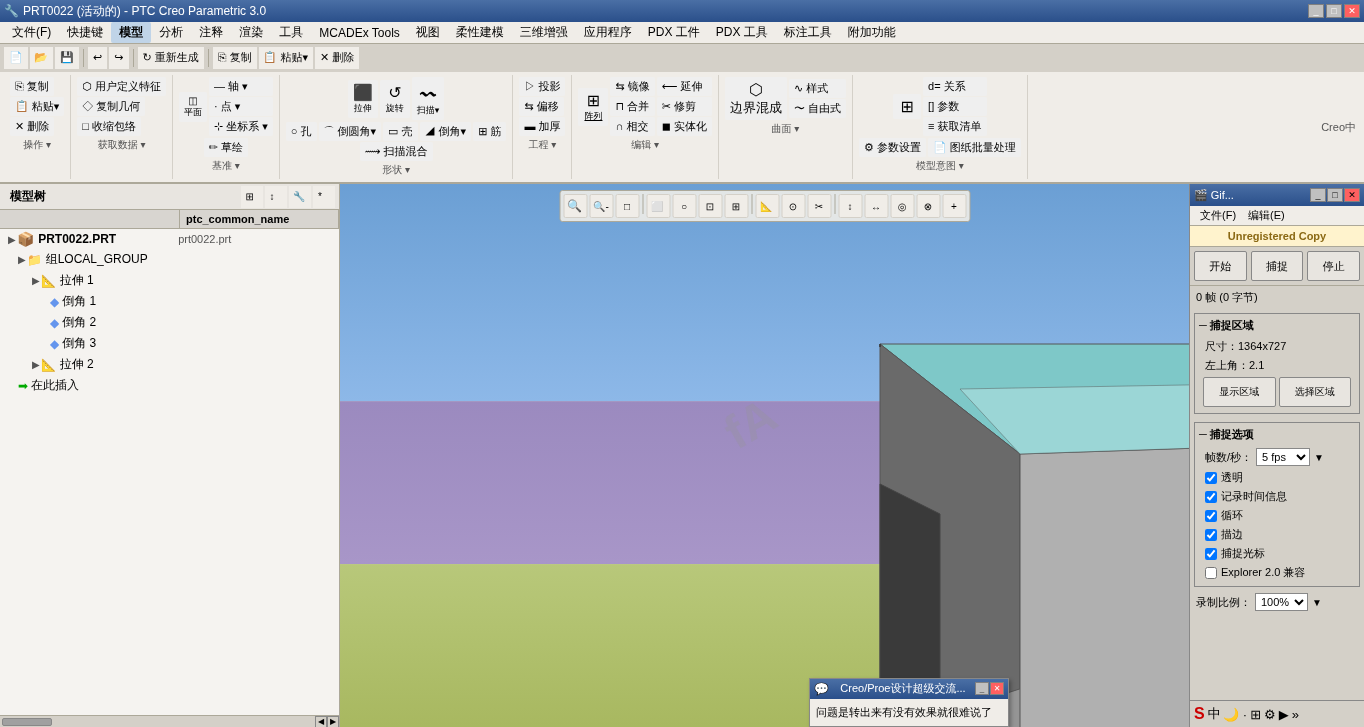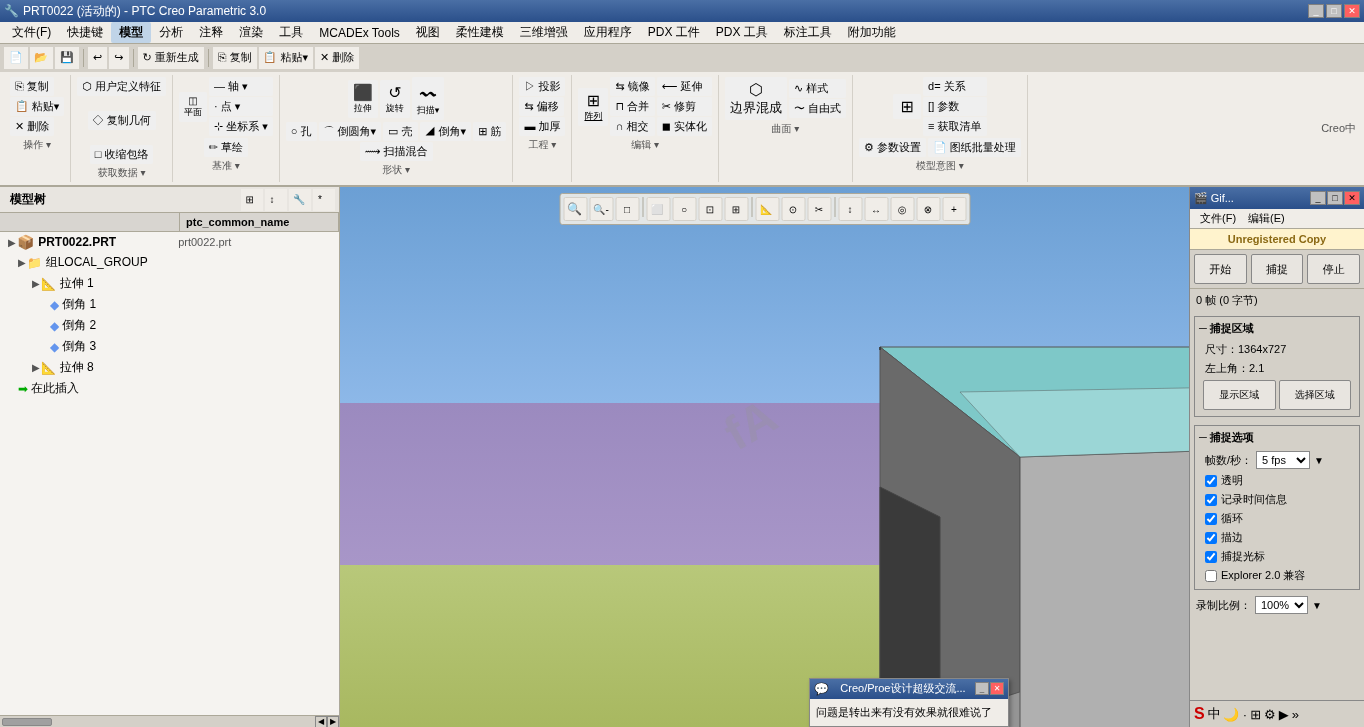--- a/index.html
+++ b/index.html
@@ -349,21 +349,21 @@
     <div class="ribbon-group">
       <div class="ribbon-btn-row" style="flex-direction:column;gap:1px;align-items:flex-start;">
         <button class="ribbon-btn-small">⎘ 复制</button>
         <button class="ribbon-btn-small">📋 粘贴▾</button>
         <button class="ribbon-btn-small">✕ 删除</button>
       </div>
       <div class="ribbon-group-label">操作 ▾</div>
     </div>
 
     <div class="ribbon-group">
-      <div class="ribbon-btn-row" style="flex-direction:column;gap:15px;align-items:center;">
+      <div class="ribbon-btn-row" style="flex-direction:column;gap:1px;align-items:flex-start;">
         <button class="ribbon-btn-small">⬡ 用户定义特征</button>
         <button class="ribbon-btn-small">◇ 复制几何</button>
         <button class="ribbon-btn-small">□ 收缩包络</button>
       </div>
       <div class="ribbon-group-label">获取数据 ▾</div>
     </div>
 
     <div class="ribbon-group">
       <div class="ribbon-btn-row" style="gap:2px;">
         <button class="ribbon-btn" style="min-width:28px;">
@@ -533,21 +533,21 @@
         <div class="tree-item">
           <span style="width:46px;display:inline-block;"></span>
           <span style="color:#6495ED;margin-right:3px;">◆</span>
           <span>倒角 3</span>
         </div>
 
         <div class="tree-item">
           <span style="width:28px;display:inline-block;"></span>
           <span class="tree-arrow">▶</span>
           <span style="font-size:12px;margin-right:3px;">📐</span>
-          <span>拉伸 8</span>
+          <span>拉伸 2</span>
         </div>
 
         <div class="tree-item">
           <span style="width:14px;display:inline-block;"></span>
           <span style="color:#00aa00;margin-right:3px;">➡</span>
           <span>在此插入</span>
         </div>
       </div>
 
       <div class="tree-hscroll">

